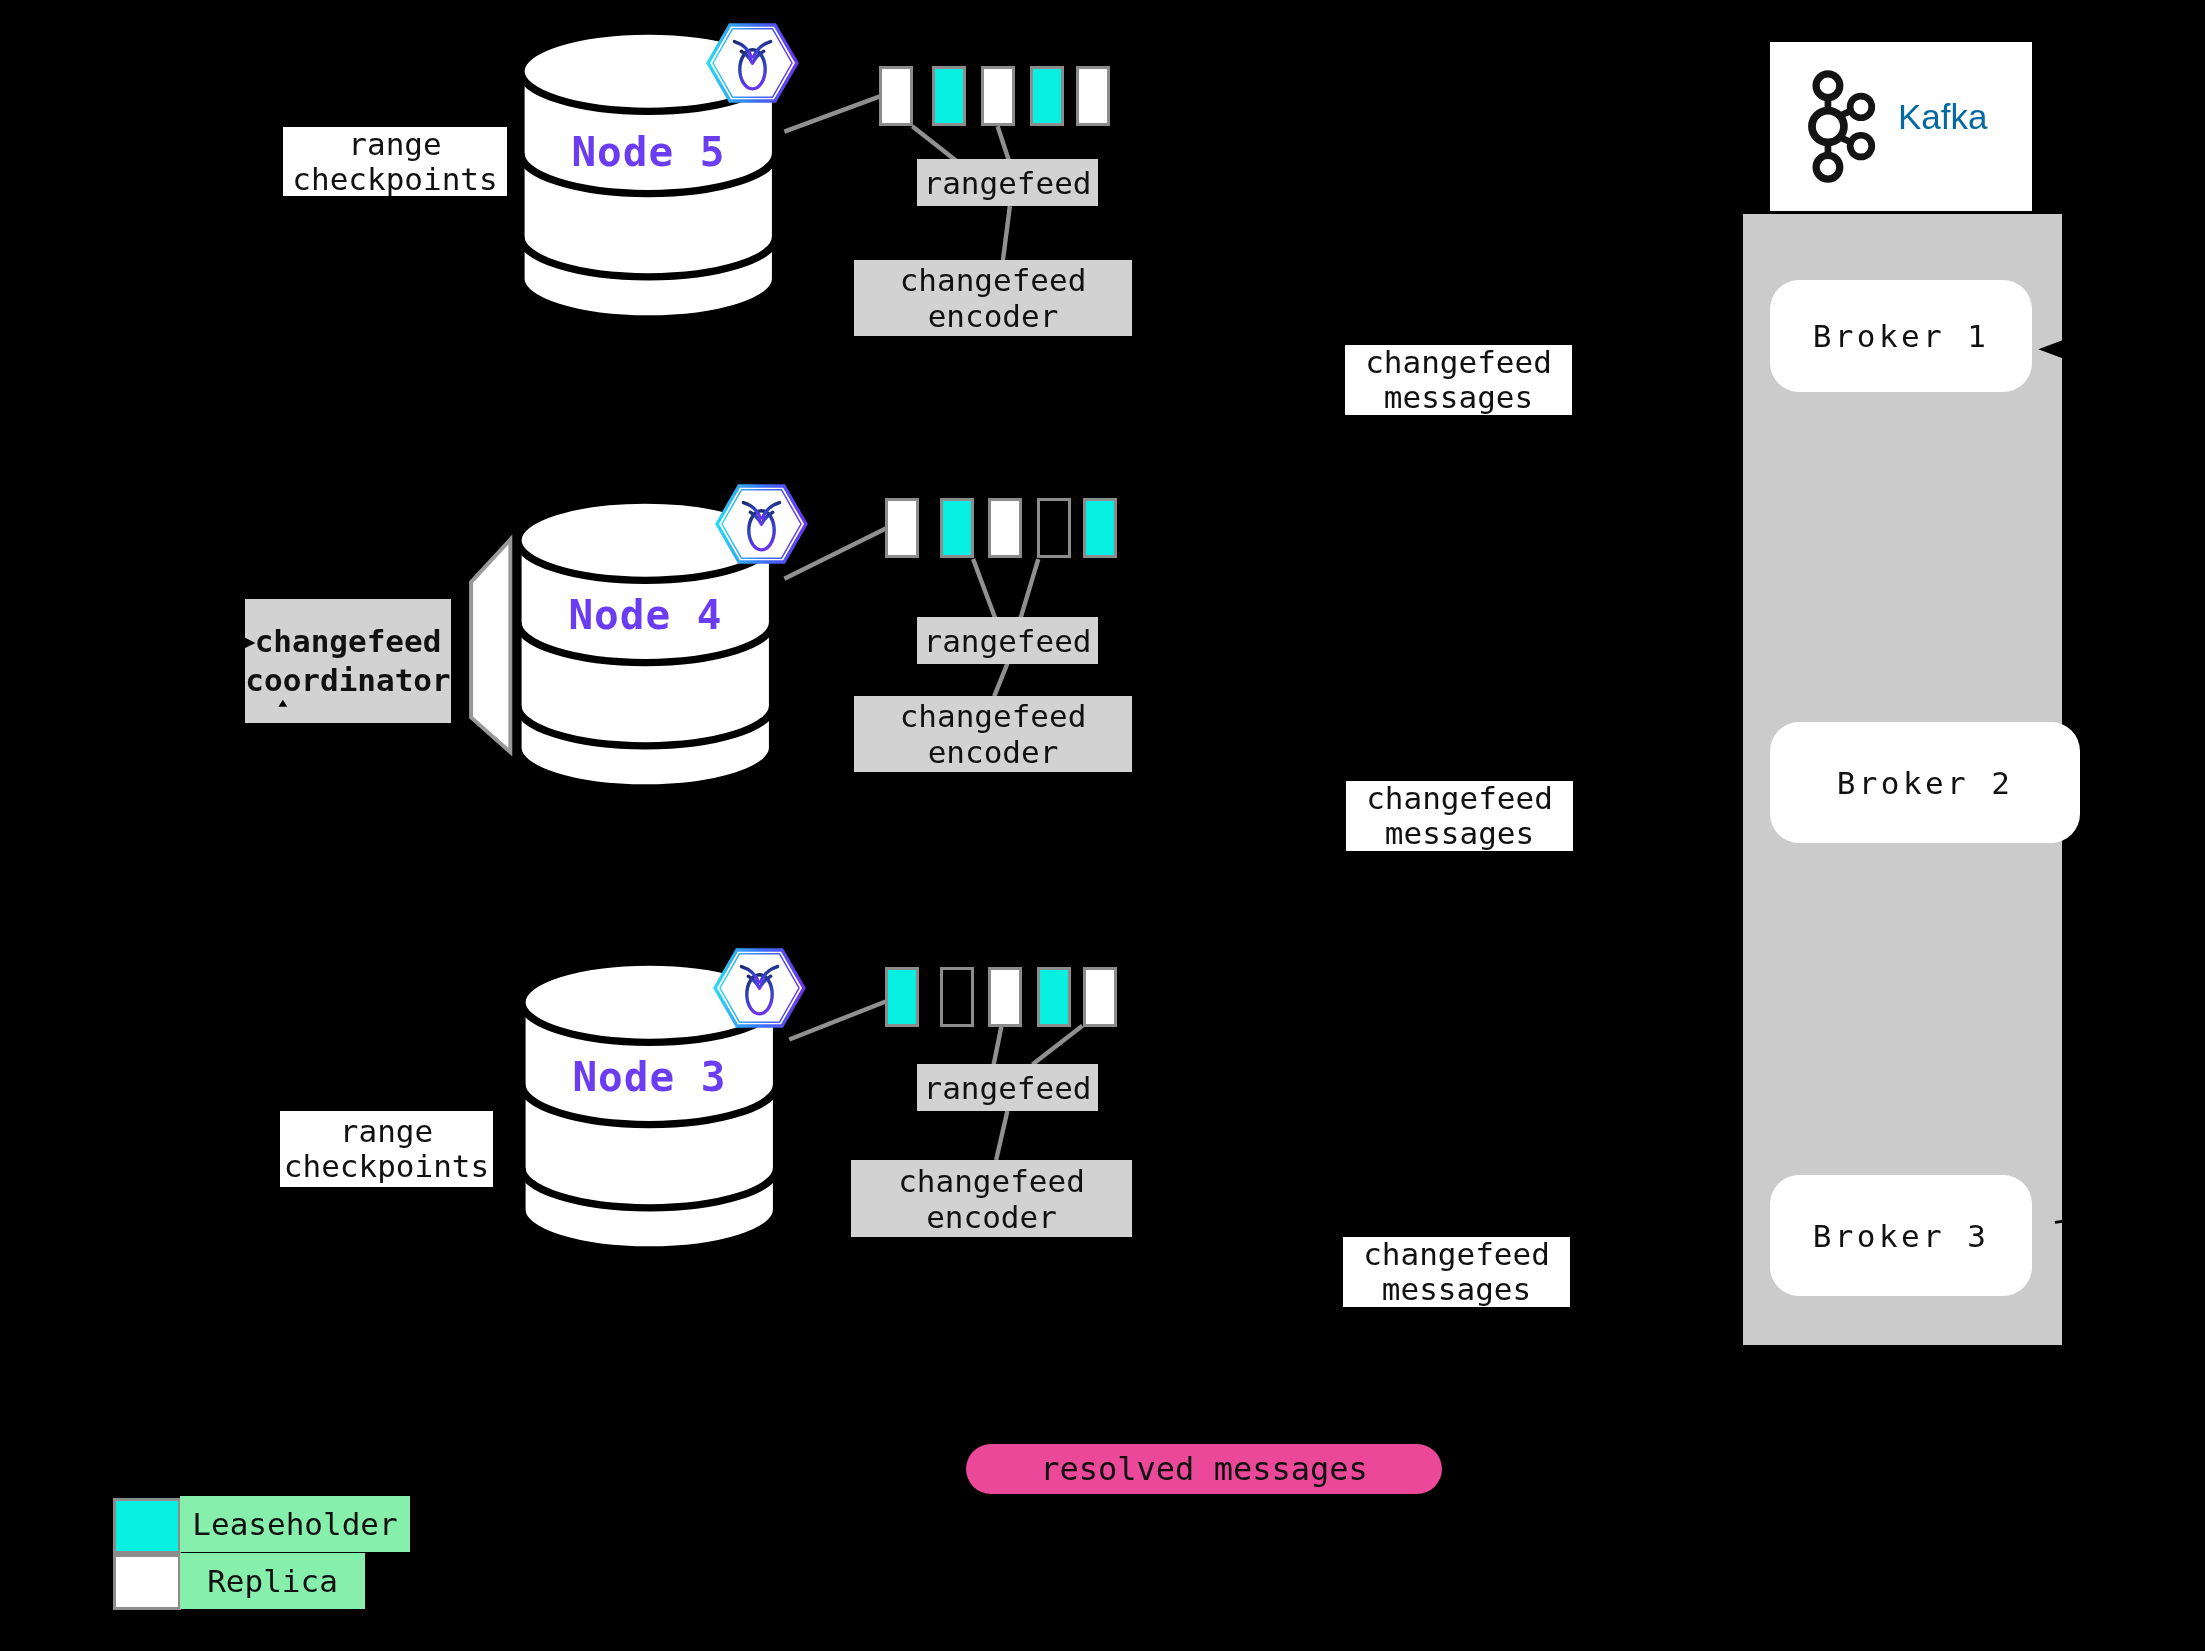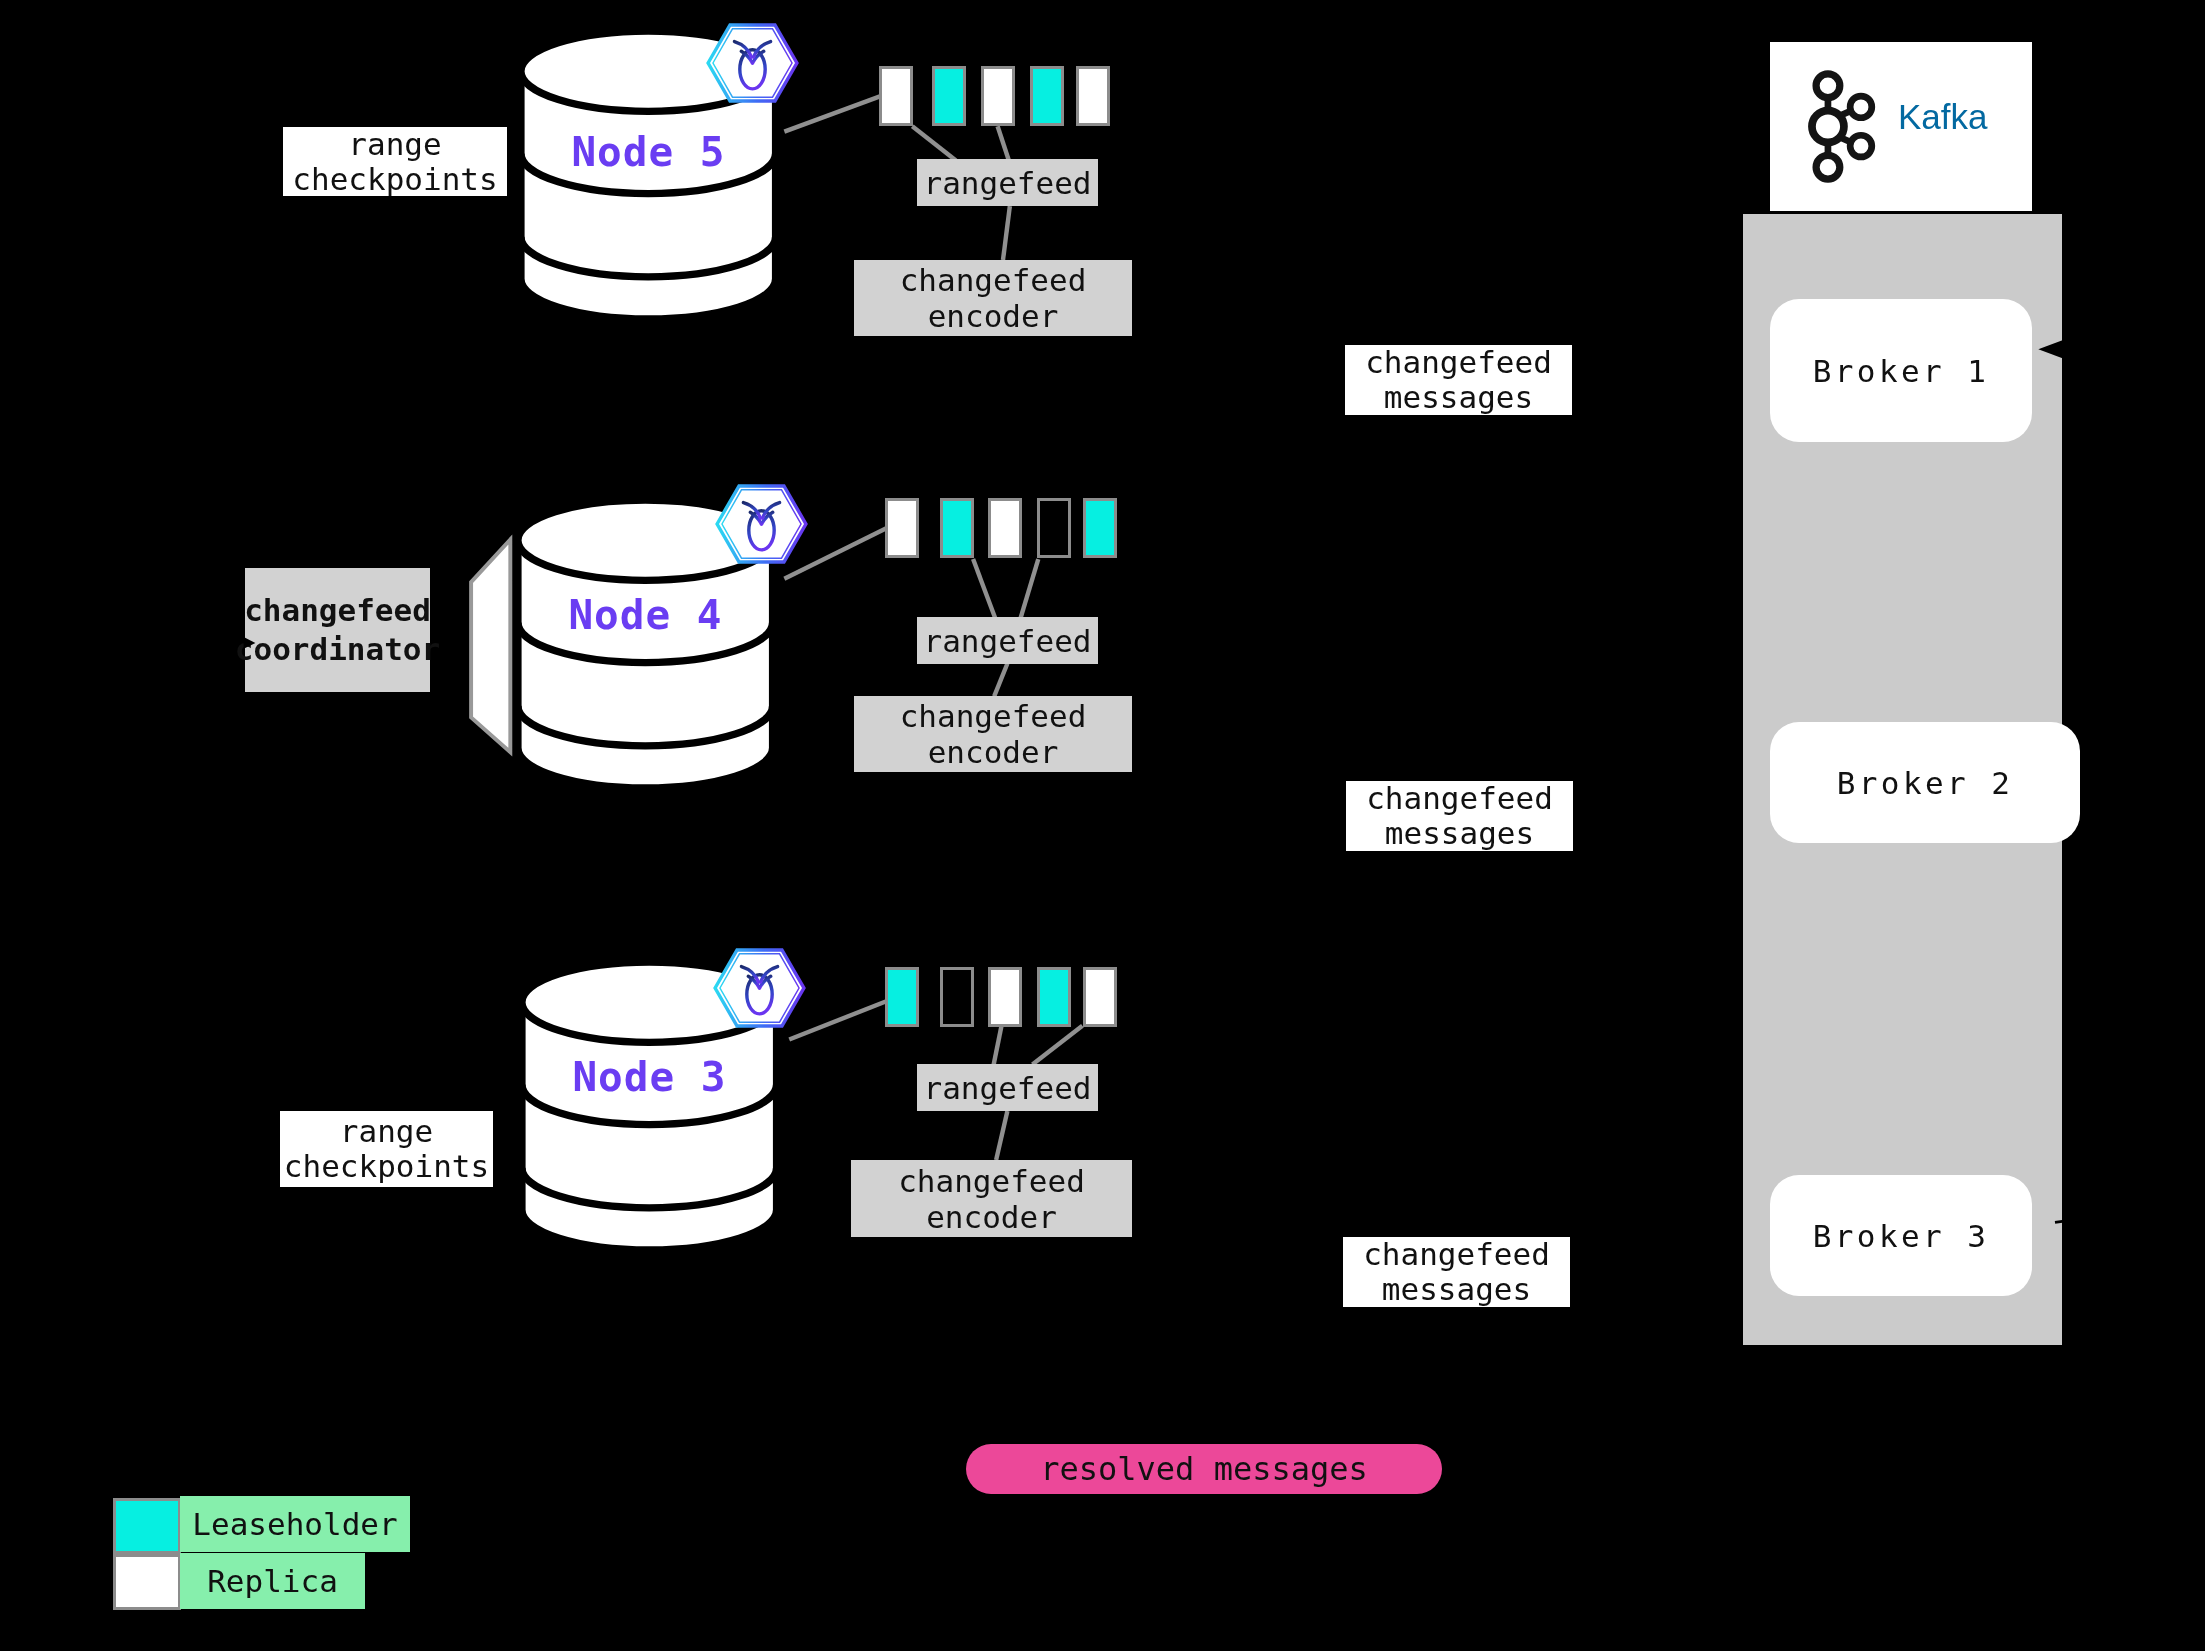--- a/index.html
+++ b/index.html
@@ -104,21 +104,21 @@
   <div class="abs z2 sq sq-replica" style="left:1076px;top:66px"></div>
 
   <div class="abs z2 gbox" style="left:917px;top:159px;width:181px;height:47px">rangefeed</div>
   <div class="abs z2 gbox" style="left:854px;top:260px;width:278px;height:76px">
     <span style="width:206px;display:block">changefeed encoder</span>
   </div>
   <div class="abs z2 wlabel" style="left:1345px;top:345px;width:227px;height:70px">
     <span style="width:206px;display:block">changefeed messages</span>
   </div>
 
-  <div class="abs z2 gbox bold" style="left:245px;top:568px;width:185px;height:124px">
+  <div class="abs z2 gbox bold" style="left:245px;top:599px;width:206px;height:124px">
     <span style="width:211px;display:block">changefeed coordinator</span>
   </div>
 
   <svg class="abs z2" style="left:514px;top:495px" width="263" height="297" viewBox="0 0 537 606">
     <path d="M 8,92 L 8,516 A 260 82 0 0 0 528,516 L 528,92 A 260 82 0 0 0 8,92 Z" fill="#fff" stroke="#000" stroke-width="15"></path>
     <path d="M 8,260 A 260 82 0 0 0 528,260" fill="none" stroke="#000" stroke-width="15"></path>
     <path d="M 8,430 A 260 82 0 0 0 528,430" fill="none" stroke="#000" stroke-width="15"></path>
     <ellipse cx="268" cy="92" rx="260" ry="82" fill="#fff" stroke="#000" stroke-width="15"></ellipse>
   </svg>
   <div class="abs z2 nodename" style="left:514px;top:591px;width:263px">Node 4</div>
@@ -203,21 +203,21 @@
         <circle cx="60" cy="36" r="23" stroke-width="14"></circle>
         <circle cx="60" cy="115" r="31" stroke-width="15"></circle>
         <circle cx="60" cy="194" r="23" stroke-width="14"></circle>
         <circle cx="124" cy="77" r="21" stroke-width="13"></circle>
         <circle cx="124" cy="153" r="21" stroke-width="13"></circle>
       </g>
     </svg>
     <div class="abs kafkaword" style="left:128px;top:55px">Kafka</div>
   </div>
 
-  <div class="abs z2 broker" style="left:1770px;top:299px;width:262px;height:143px">Broker 1</div>
+  <div class="abs z2 broker" style="left:1770px;top:280px;width:262px;height:112px">Broker 1</div>
   <div class="abs z2 broker" style="left:1770px;top:722px;width:310px;height:121px">Broker 2</div>
   <div class="abs z2 broker" style="left:1770px;top:1175px;width:262px;height:121px">Broker 3</div>
 
   <svg class="abs z3" style="left:0;top:0" width="2205" height="1652" viewBox="0 0 4498 3369">
     <polygon points="4158,712 4214,691 4214,733" fill="#000"></polygon>
     <line x1="4192" y1="2493" x2="4244" y2="2486" stroke="#000" stroke-width="6"></line>
     <polygon points="521,1311 497,1299 497,1323" fill="#000"></polygon>
     <polygon points="577,1427 568,1441 586,1441" fill="#000"></polygon>
   </svg>
 

